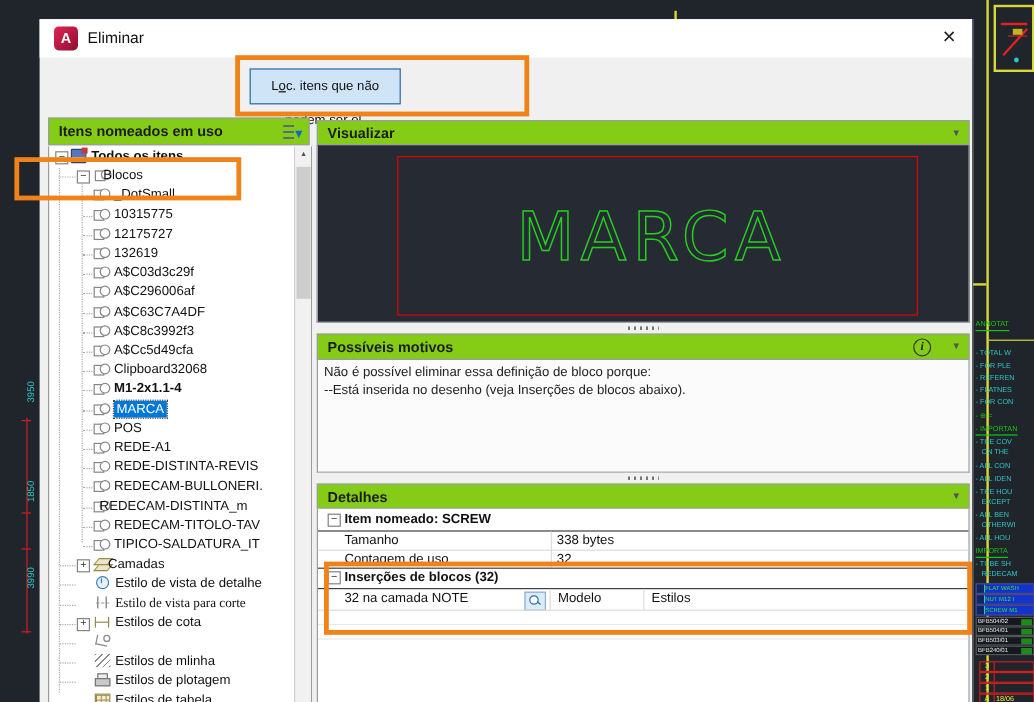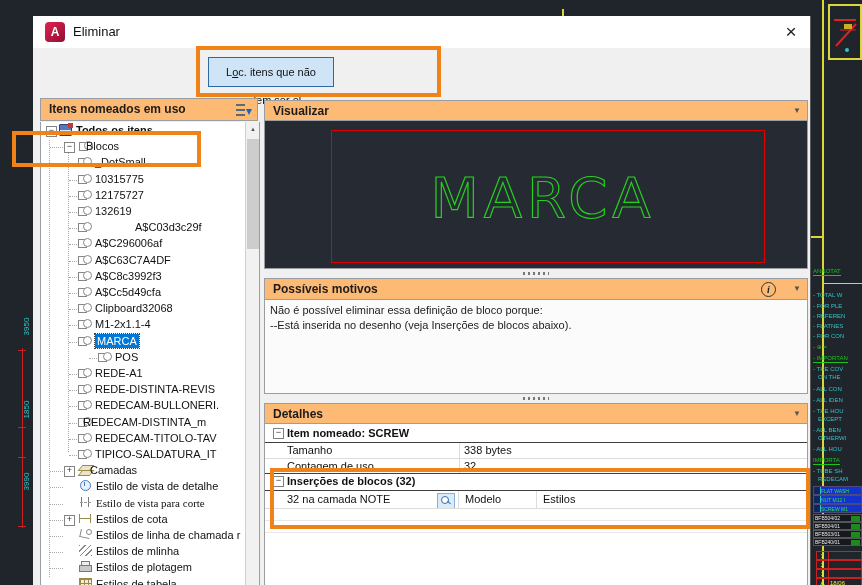--- a/index.html
+++ b/index.html
@@ -9,21 +9,21 @@
   
   .dialog{background:#f0f0f0;border-right:1px solid #5a5a5a;}
   .titlebar{background:#ffffff;}
   .title-text{font-size:13px;color:#111;line-height:20px;}
   .acad-badge{width:20px;height:20px;border-radius:4px;background:linear-gradient(135deg,#e0244f,#8f0f34);
               color:#fff;font-weight:bold;font-size:12px;text-align:center;line-height:20px;}
   .close-btn{width:26px;height:22px;text-align:center;font-size:19px;line-height:21px;color:#222;cursor:pointer;}
   .btn{font-size:11px;color:#111;text-align:center;background:#f6f6f6;border:1px solid #9a9a9a;line-height:28px;}
   .btn.hl{background:#cfe5f7;border:1px solid #2a6aa5;}
   .btn u{text-decoration:underline;}
-  .panel-hdr{background:#fdba74;border:1px solid #9a9da1;font-size:12px;font-weight:bold;color:#1c1c1c;}
+  .panel-hdr{background:#84cc16;border:1px solid #9a9da1;font-size:12px;font-weight:bold;color:#1c1c1c;}
   .panel-hdr .hdr-label{position:absolute;left:8px;top:3px;}
   .chev{position:absolute;font-size:8px;color:#555;top:5px;}
   .info-ic{position:absolute;width:13px;height:13px;border:1px solid #333;border-radius:50%;
            font-family:"Liberation Serif",serif;font-style:italic;font-size:10px;line-height:13px;text-align:center;color:#222;}
   .panel-body{background:#fbfbfb;border:1px solid #9a9da1;border-top:none;}
   .splitter{background:#f0f0f0;}
   .grip{position:absolute;left:50%;top:3px;width:26px;height:3px;margin-left:-13px;
         background:repeating-linear-gradient(90deg,#777 0 2px,transparent 2px 5px);}
   
   .treelist{background:#fff;border-left:1px solid #9a9da1;border-right:1px solid #9a9da1;overflow:hidden;}
@@ -220,21 +220,21 @@
             <div class="tlabel" style="left: 53px;">12175727</div>
           </div>
           <div class="trow" style="top: 81px;">
             <div class="stub" style="left: 27px; width: 8px;"></div>
             <div class="ic ic-block" style="left: 35px; top: 1px;"></div>
             <div class="tlabel" style="left: 53px;">132619</div>
           </div>
           <div class="trow" style="top: 97px;">
             <div class="stub" style="left: 27px; width: 8px;"></div>
             <div class="ic ic-block" style="left: 35px; top: 1px;"></div>
-            <div class="tlabel" style="left: 53px; margin-left: 40px;">A$C03d3c29f</div>
+            <div class="tlabel" style="left: 53px;">A$C03d3c29f</div>
           </div>
           <div class="trow" style="top: 113px;">
             <div class="stub" style="left: 27px; width: 8px;"></div>
             <div class="ic ic-block" style="left: 35px; top: 1px;"></div>
             <div class="tlabel" style="left: 53px;">A$C296006af</div>
           </div>
           <div class="trow" style="top: 130px;">
             <div class="stub" style="left: 27px; width: 8px;"></div>
             <div class="ic ic-block" style="left: 35px; top: 1px;"></div>
             <div class="tlabel" style="left: 53px;">A$C63C7A4DF</div>
@@ -247,31 +247,31 @@
           <div class="trow" style="top: 162px;">
             <div class="stub" style="left: 27px; width: 8px;"></div>
             <div class="ic ic-block" style="left: 35px; top: 1px;"></div>
             <div class="tlabel" style="left: 53px;">A$Cc5d49cfa</div>
           </div>
           <div class="trow" style="top: 178px;">
             <div class="stub" style="left: 27px; width: 8px;"></div>
             <div class="ic ic-block" style="left: 35px; top: 1px;"></div>
             <div class="tlabel" style="left: 53px;">Clipboard32068</div>
           </div>
-          <div class="trow" style="top: 194px;">
+          <div class="trow" style="top: 194px; font-weight: bold;">
             <div class="stub" style="left: 27px; width: 8px;"></div>
             <div class="ic ic-block" style="left: 35px; top: 1px;"></div>
             <div class="tlabel" style="left: 53px;">M1-2x1.1-4</div>
           </div>
           <div class="trow sel" style="top: 211px;">
             <div class="stub" style="left: 27px; width: 8px;"></div>
             <div class="ic ic-block" style="left: 35px; top: 1px;"></div>
             <div class="tlabel" style="left: 53px;">MARCA</div>
           </div>
-          <div class="trow" style="top: 227px; margin-left: 20px;">
+          <div class="trow" style="top: 227px;">
             <div class="stub" style="left: 27px; width: 8px;"></div>
             <div class="ic ic-block" style="left: 35px; top: 1px;"></div>
             <div class="tlabel" style="left: 53px;">POS</div>
           </div>
           <div class="trow" style="top: 243px;">
             <div class="stub" style="left: 27px; width: 8px;"></div>
             <div class="ic ic-block" style="left: 35px; top: 1px;"></div>
             <div class="tlabel" style="left: 53px;">REDE-A1</div>
           </div>
           <div class="trow" style="top: 259px;">
@@ -317,21 +317,20 @@
           </div>
           <div class="trow" style="top: 389px;">
             <div class="stub" style="left: 8px; width: 13px;"></div>
             <div class="expander" style="left: 22px;">+</div>
             <div class="ic ic-dim" style="left: 36px; top: 1px;"></div>
             <div class="tlabel" style="left: 54px;">Estilos de cota</div>
           </div>
           <div class="trow" style="top: 405px;">
             <div class="stub" style="left: 8px; width: 13px;"></div>
             <div class="ic ic-mleader" style="left: 36px; top: 1px;"></div>
-            <div class="tlabel" style="left: 54px;">Estilos de linha de chamada r</div>
           </div>
           <div class="trow" style="top: 421px;">
             <div class="stub" style="left: 8px; width: 13px;"></div>
             <div class="ic ic-mline" style="left: 36px; top: 1px;"></div>
             <div class="tlabel" style="left: 54px;">Estilos de mlinha</div>
           </div>
           <div class="trow" style="top: 437px;">
             <div class="stub" style="left: 8px; width: 13px;"></div>
             <div class="ic ic-plot" style="left: 36px; top: 1px;"></div>
             <div class="tlabel" style="left: 54px;">Estilos de plotagem</div>

